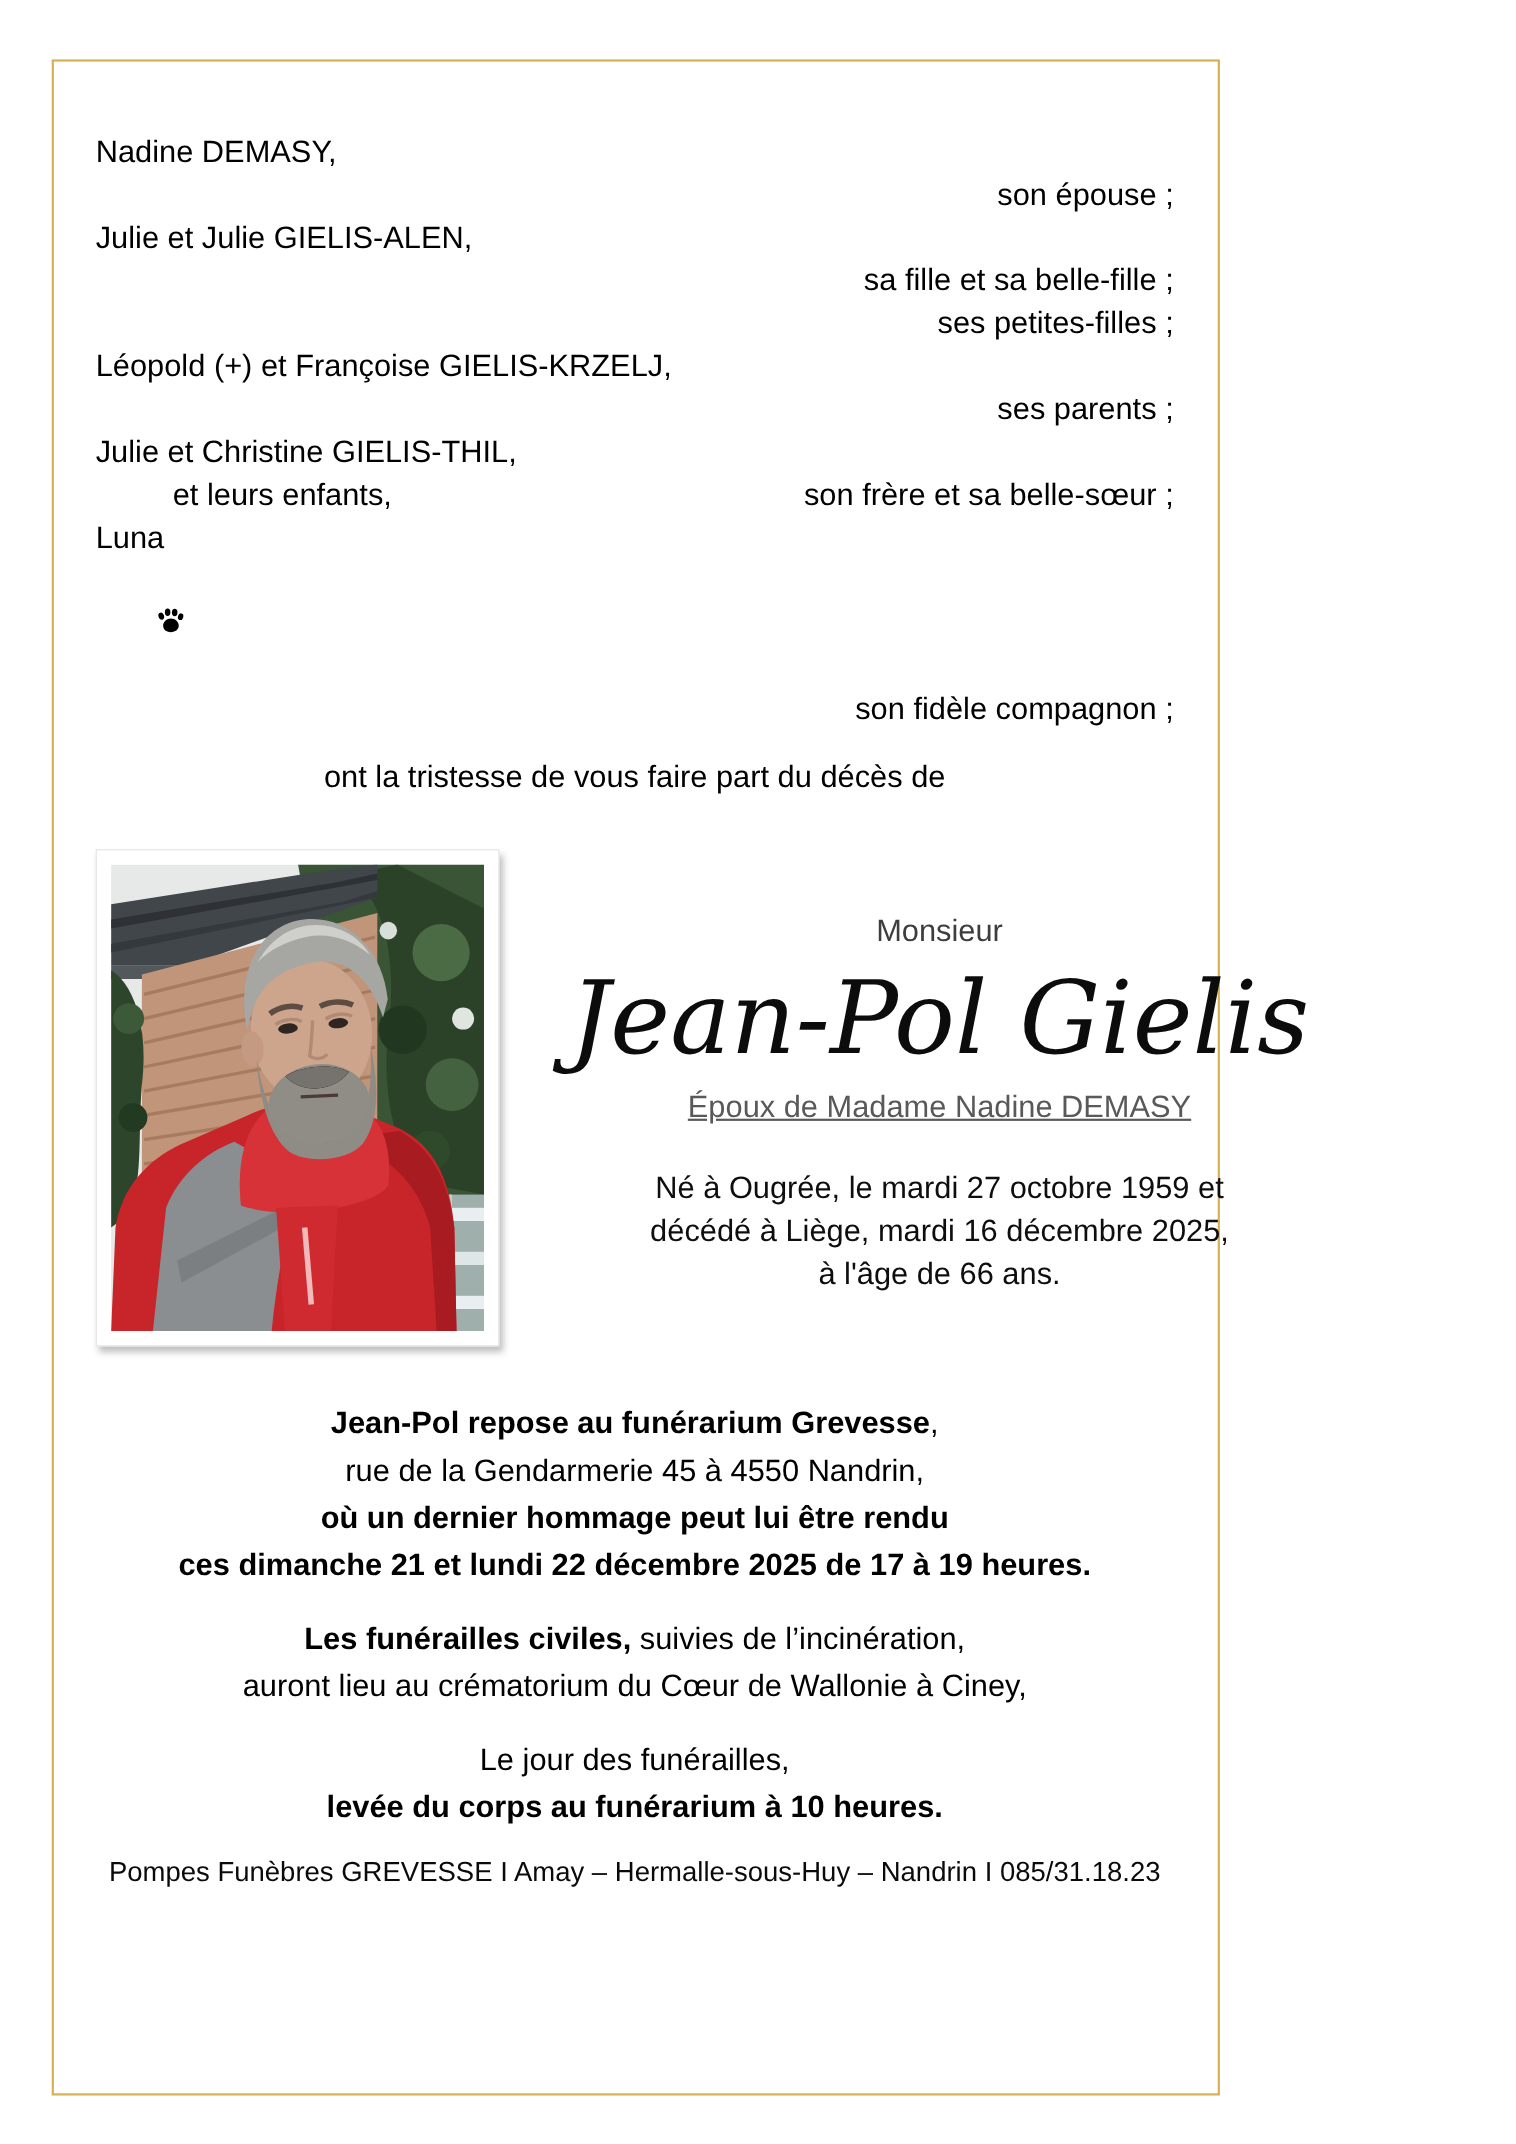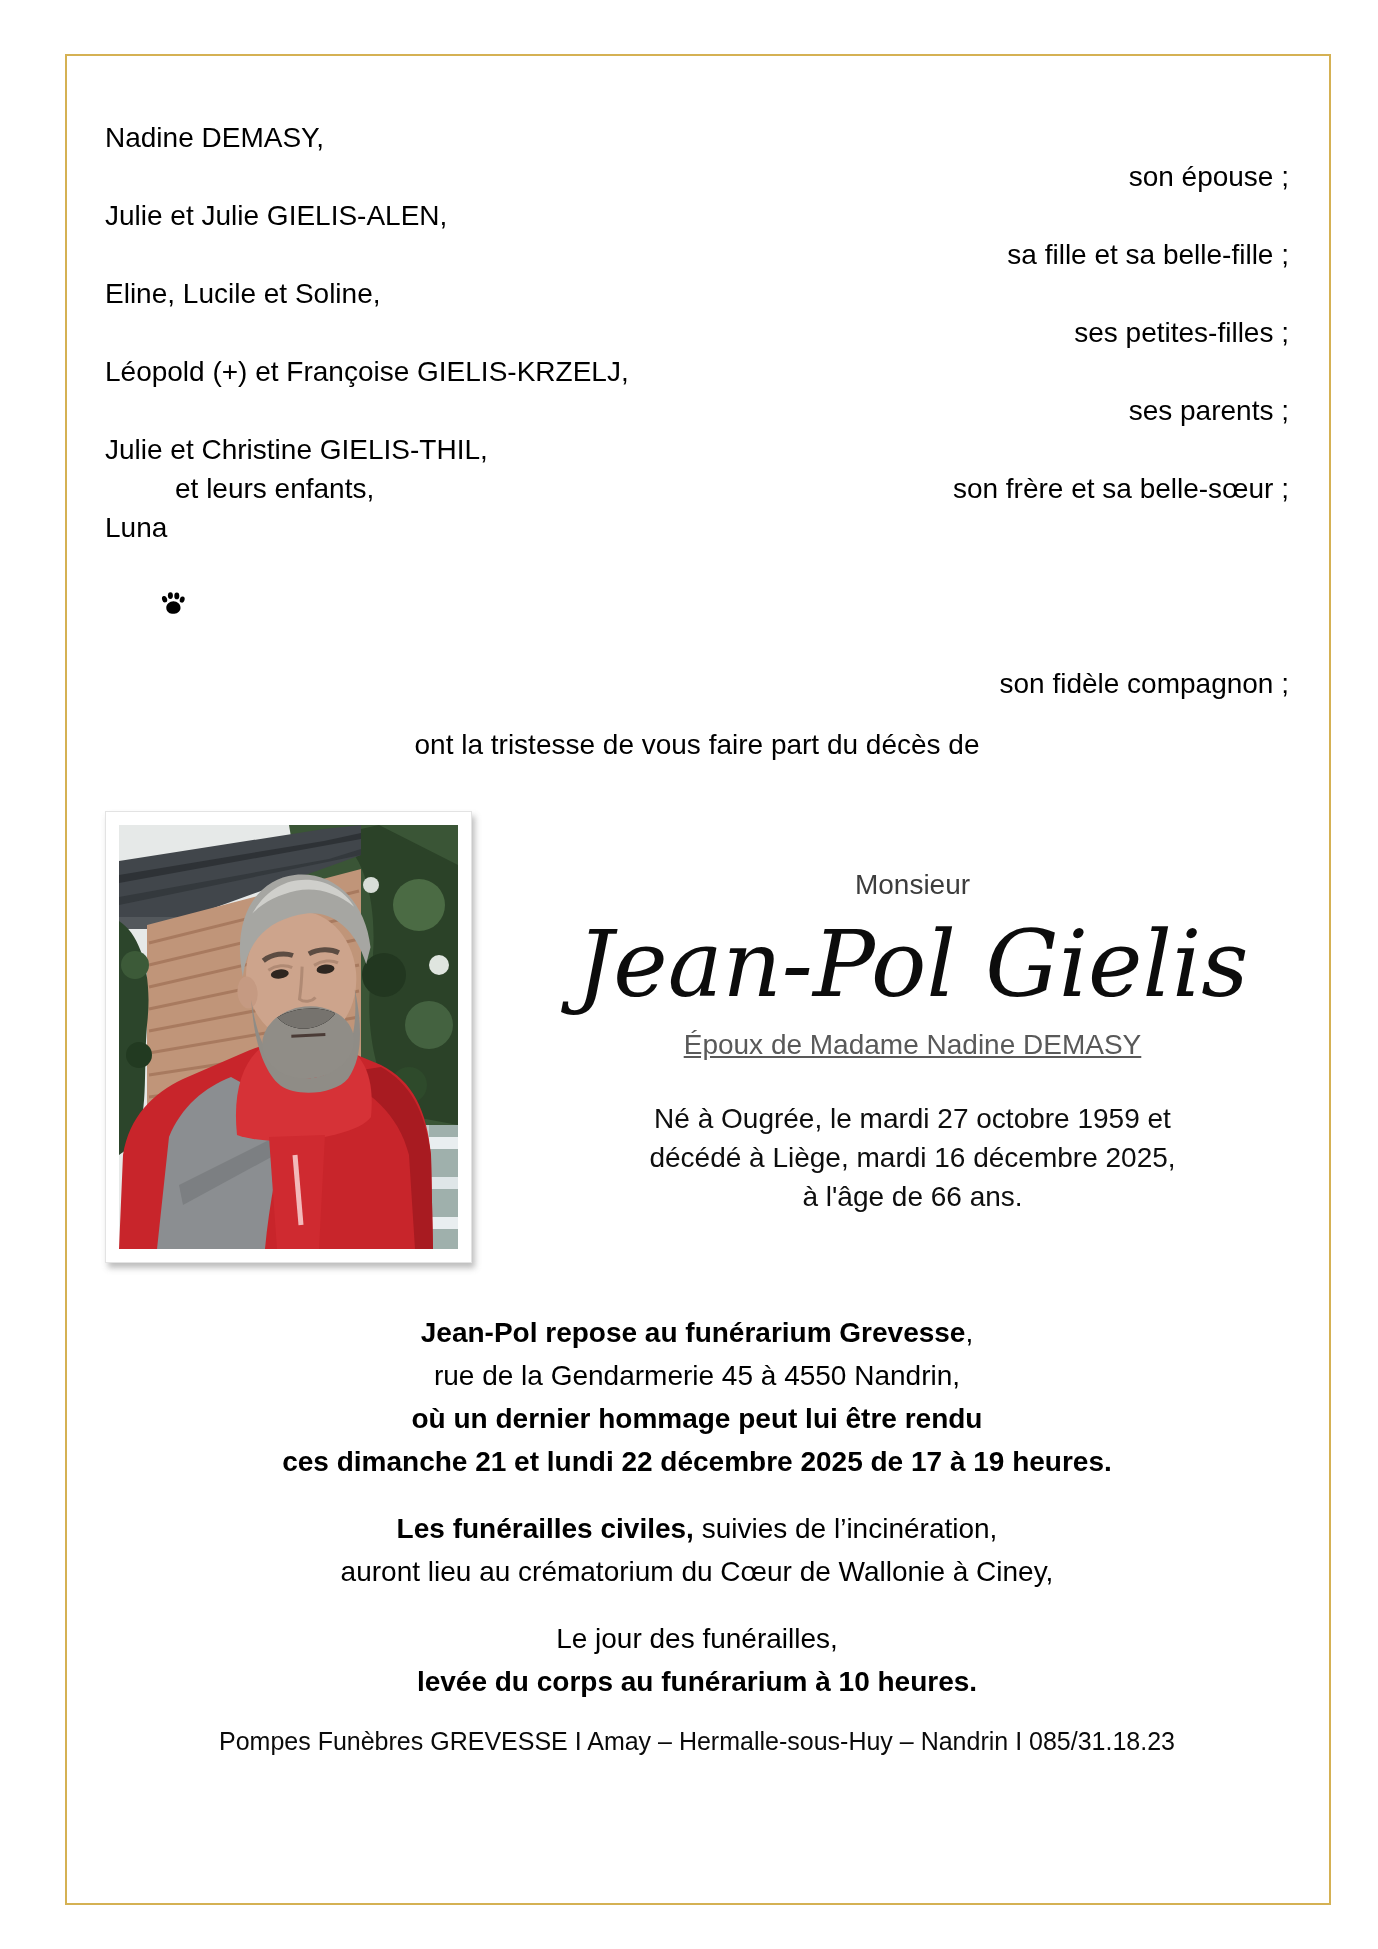--- a/index.html
+++ b/index.html
@@ -7,23 +7,23 @@
     padding: 0;
     background: #ffffff;
     width: 1378px;
     height: 1949px;
     overflow: hidden;
     font-family: "Liberation Sans", sans-serif;
     color: #000000;
   }
   .sheet {
     position: absolute;
-    left: 65px;
+    left: 47px;
     top: 54px;
-    width: 1266px;
+    width: 1062px;
     height: 1851px;
     border: 2px solid #d5b153;
     box-sizing: border-box;
     padding: 62px 40px 0 38px;
   }
   
   .intro { font-size: 28px; line-height: 39px; }
   .intro .row-name { text-align: left; white-space: pre; }
   .intro .row-relation { text-align: right; }
   .intro .inline-row { display: flex; justify-content: space-between; gap: 22px; }
@@ -69,21 +69,20 @@
 </head>
 <body>
 
 <div class="sheet">
 
   <div class="intro" id="intro">
       <div class="row-name">Nadine DEMASY,</div>
       <div class="row-relation">son épouse ;</div>
       <div class="row-name">Julie et Julie GIELIS-ALEN,</div>
       <div class="row-relation">sa fille et sa belle-fille ;</div>
-      <div class="row-name">Eline, Lucile et Soline,</div>
       <div class="row-relation">ses petites-filles ;</div>
       <div class="row-name">Léopold (+) et Françoise GIELIS-KRZELJ,</div>
       <div class="row-relation">ses parents ;</div>
       <div class="row-name">Julie et Christine GIELIS-THIL,</div>
       <div class="inline-row">
         <span class="name2">et leurs enfants,</span>
         <span>son frère et sa belle-sœur ;</span>
       </div>
       <div class="row-name">Luna
   <span class="paw-wrap">

